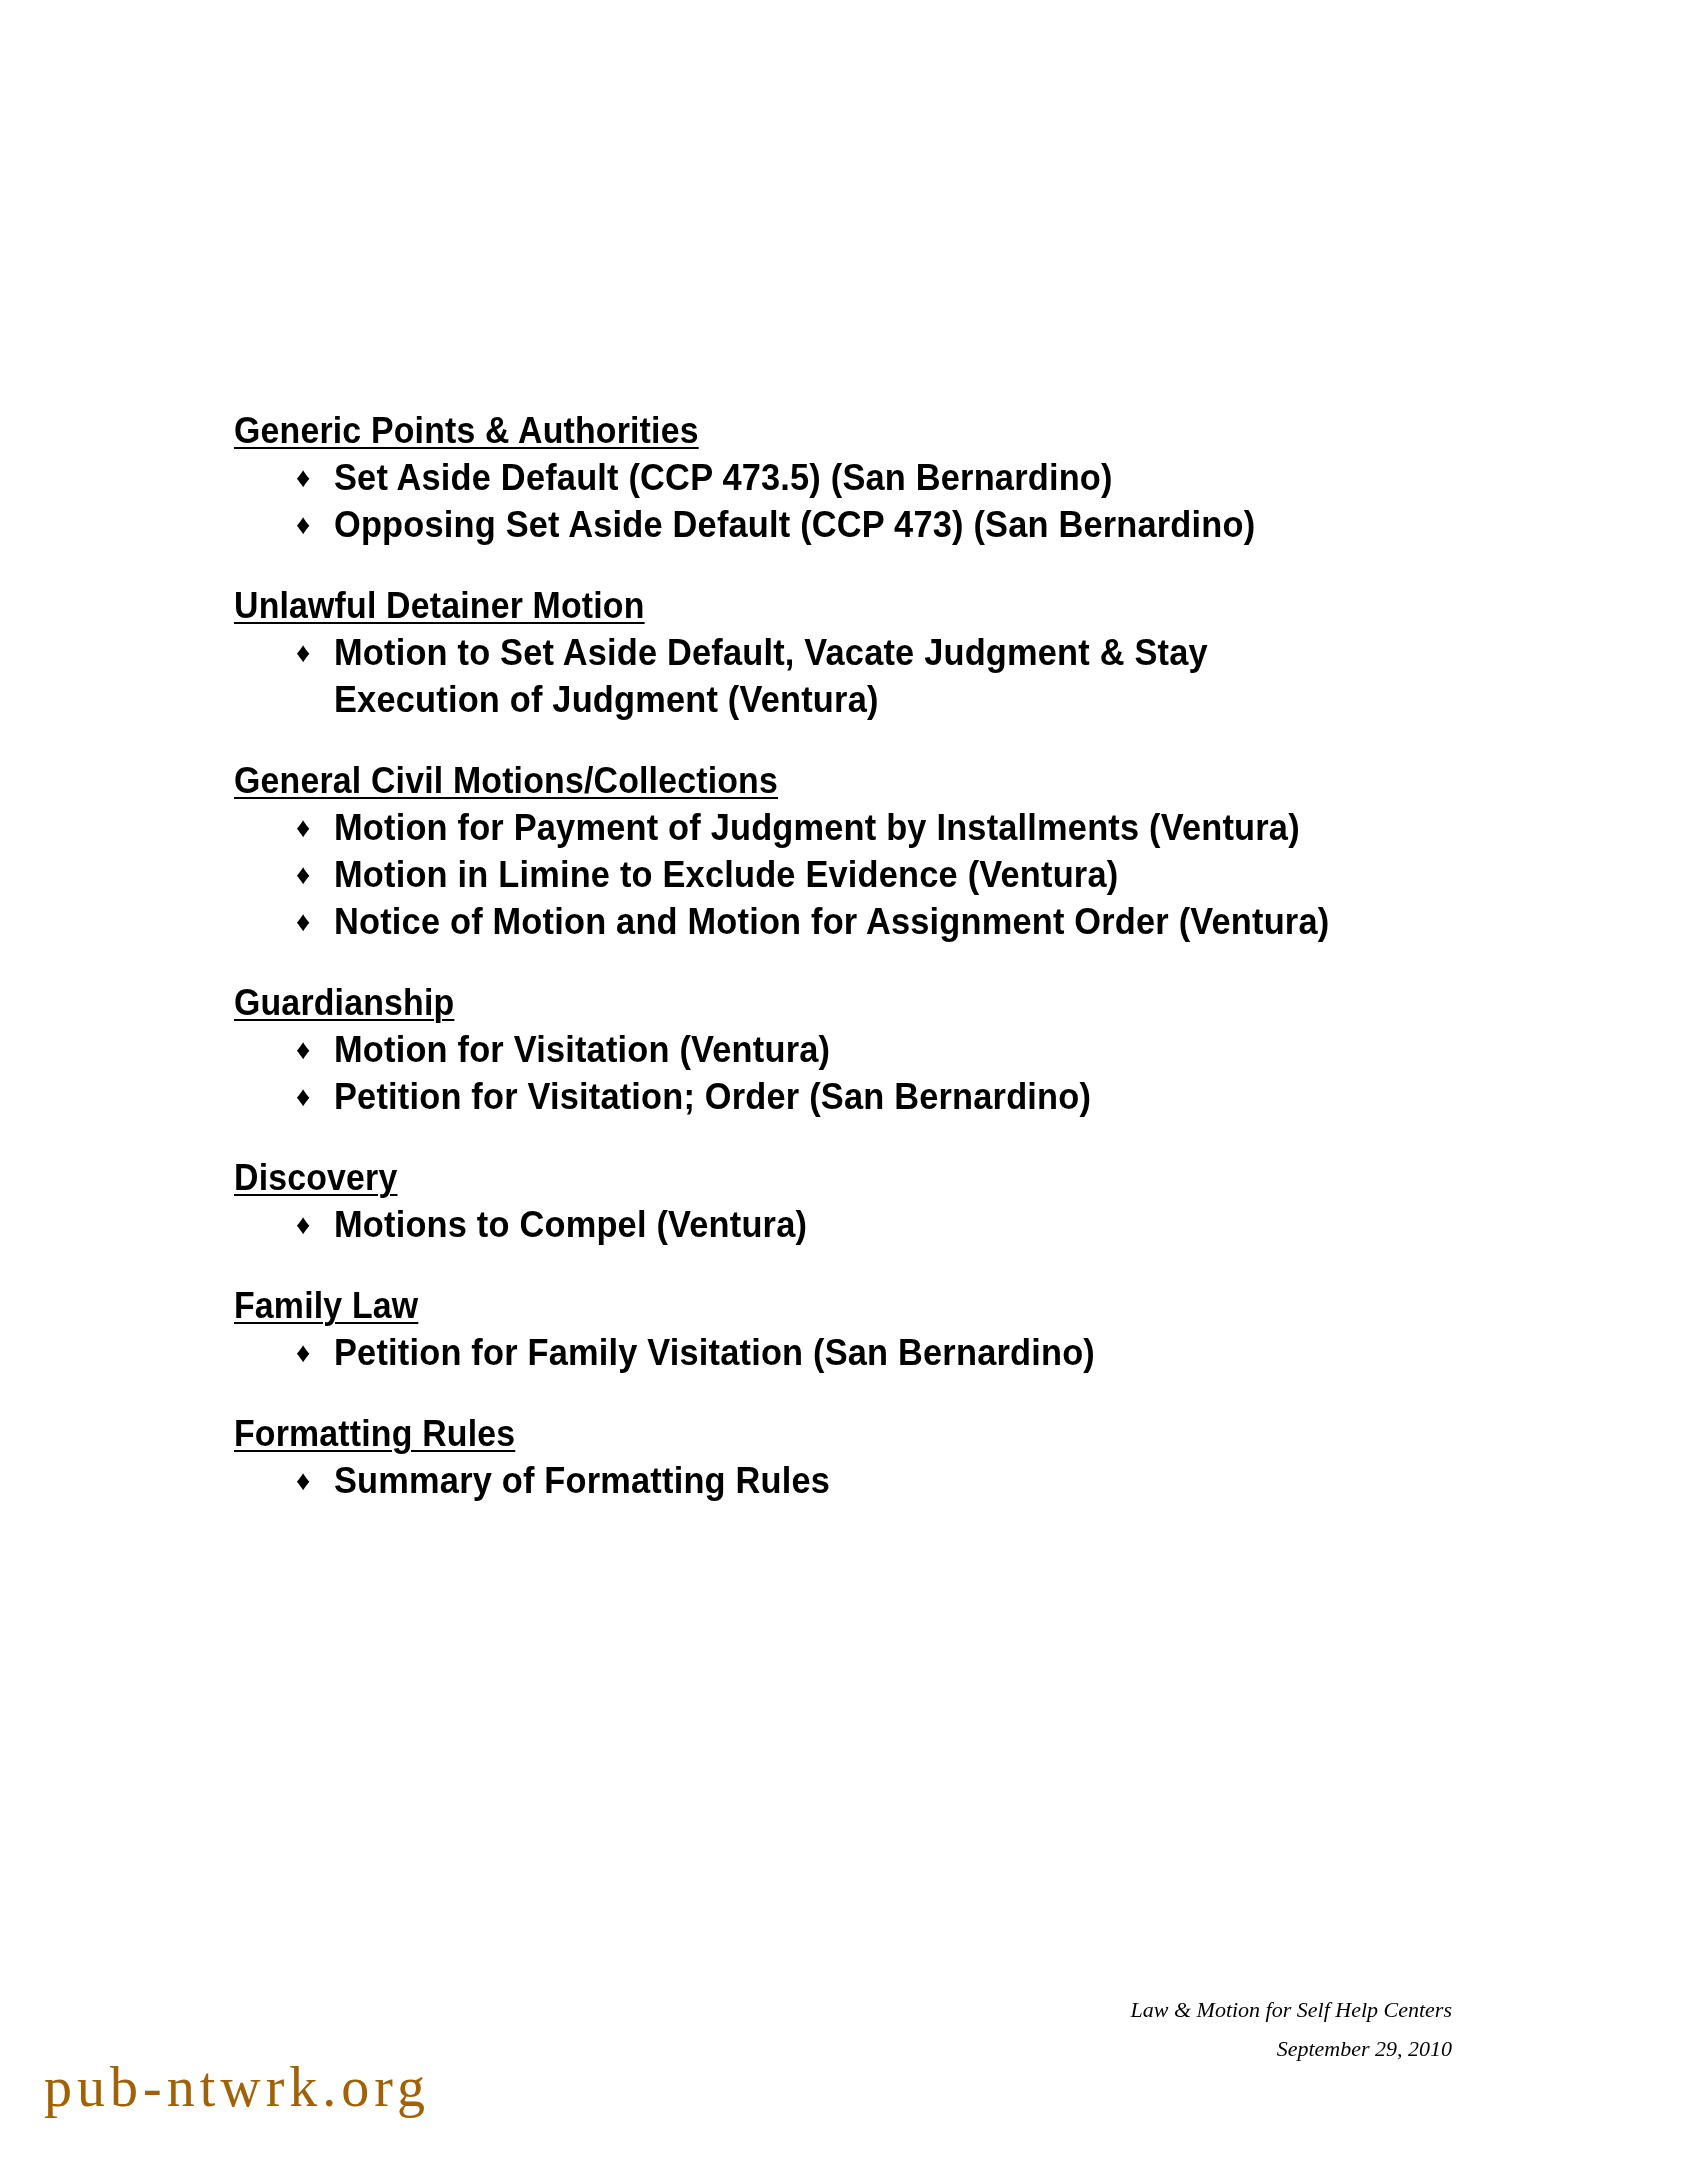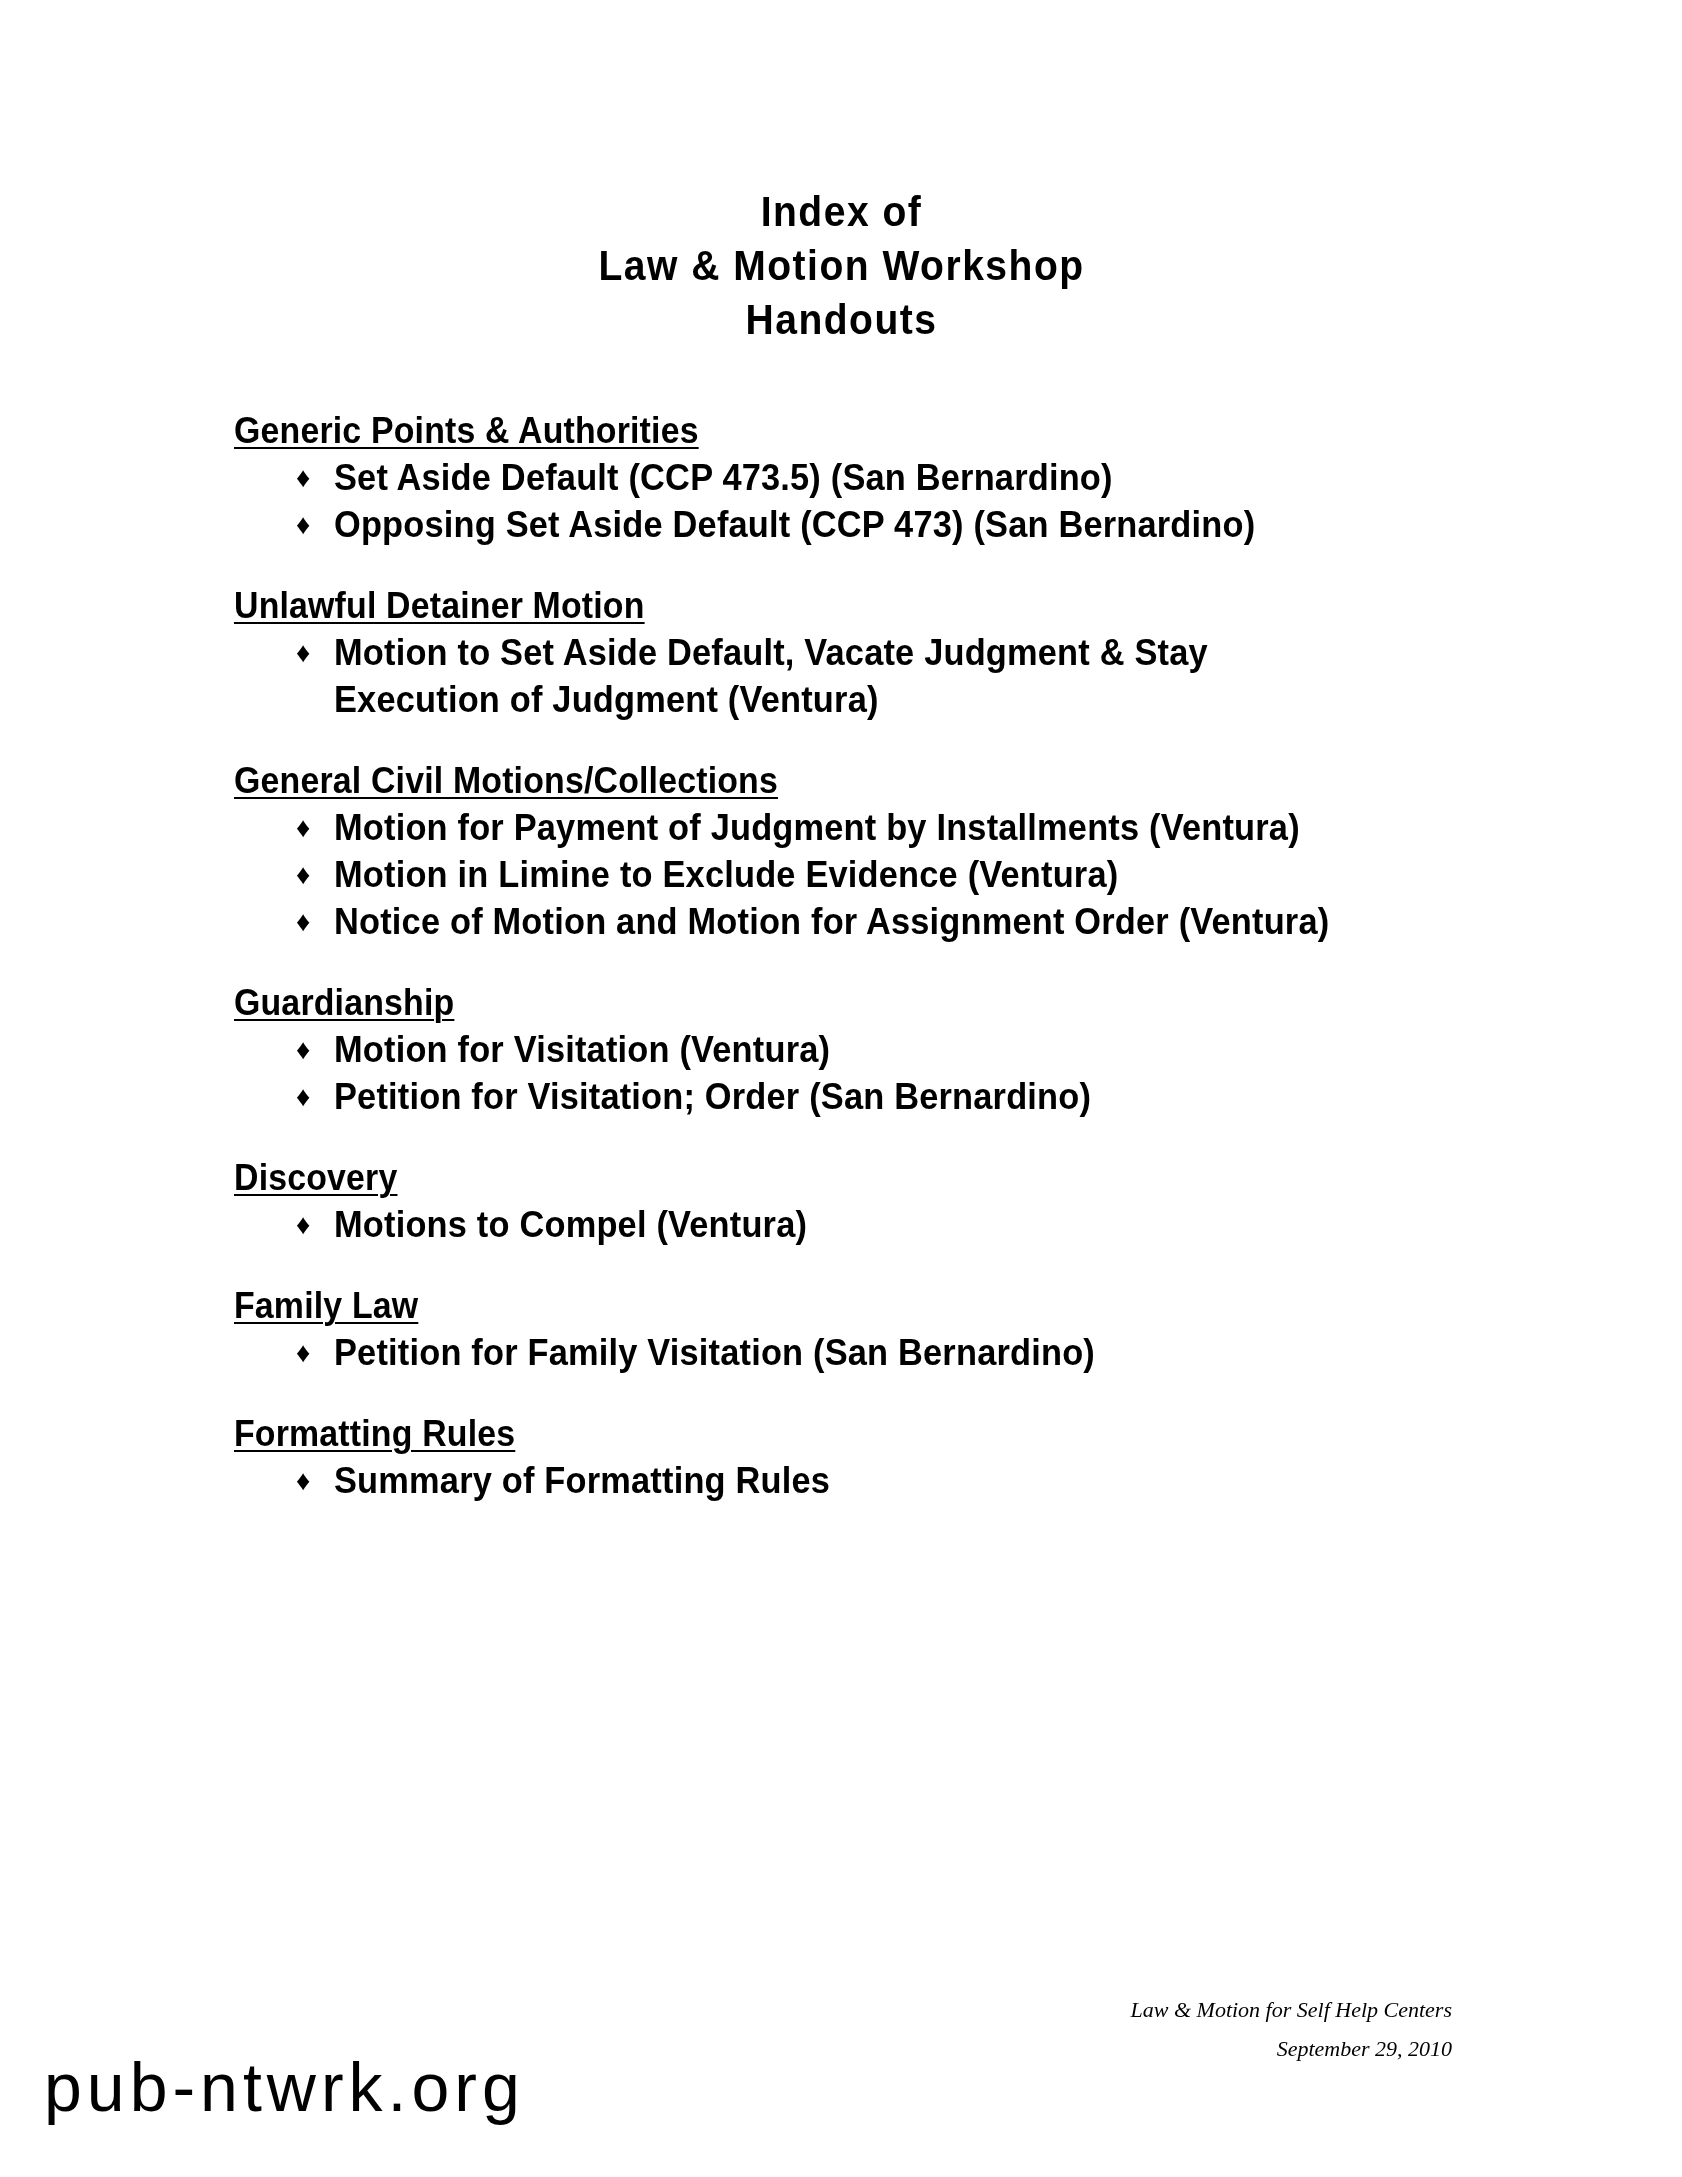--- a/index.html
+++ b/index.html
@@ -143,38 +143,33 @@
     font-size: 22px;
     line-height: 39px;
     white-space: pre;
   }
 
   
   .watermark {
     position: absolute;
     left: 44px;
     top: 2048px;
-    font-family: Liberation Sans, sans-serif;
-    font-size: 68px;
+    font-family: Liberation Serif, serif;
+    font-size: 56px;
     line-height: 78px;
     letter-spacing: 5px;
-    color: #000000;
+    color: #a16207;
     white-space: pre;
   }
 </style>
 </head>
 <body>
 
 <div class="page">
 
-  <div class="title-block">
-    <div class="title-line">Index of</div>
-    <div class="title-line">Law &amp; Motion Workshop</div>
-    <div class="title-line">Handouts</div>
-  </div>
 
   <div class="content">
 
     <div class="section">
       <div class="section-heading">Generic Points &amp; Authorities</div>
       <ul class="bullets">
         <li>
           <span class="bullet-glyph">♦</span>
           <span class="bullet-text">Set Aside Default (CCP 473.5)  (San Bernardino)</span>
         </li>

